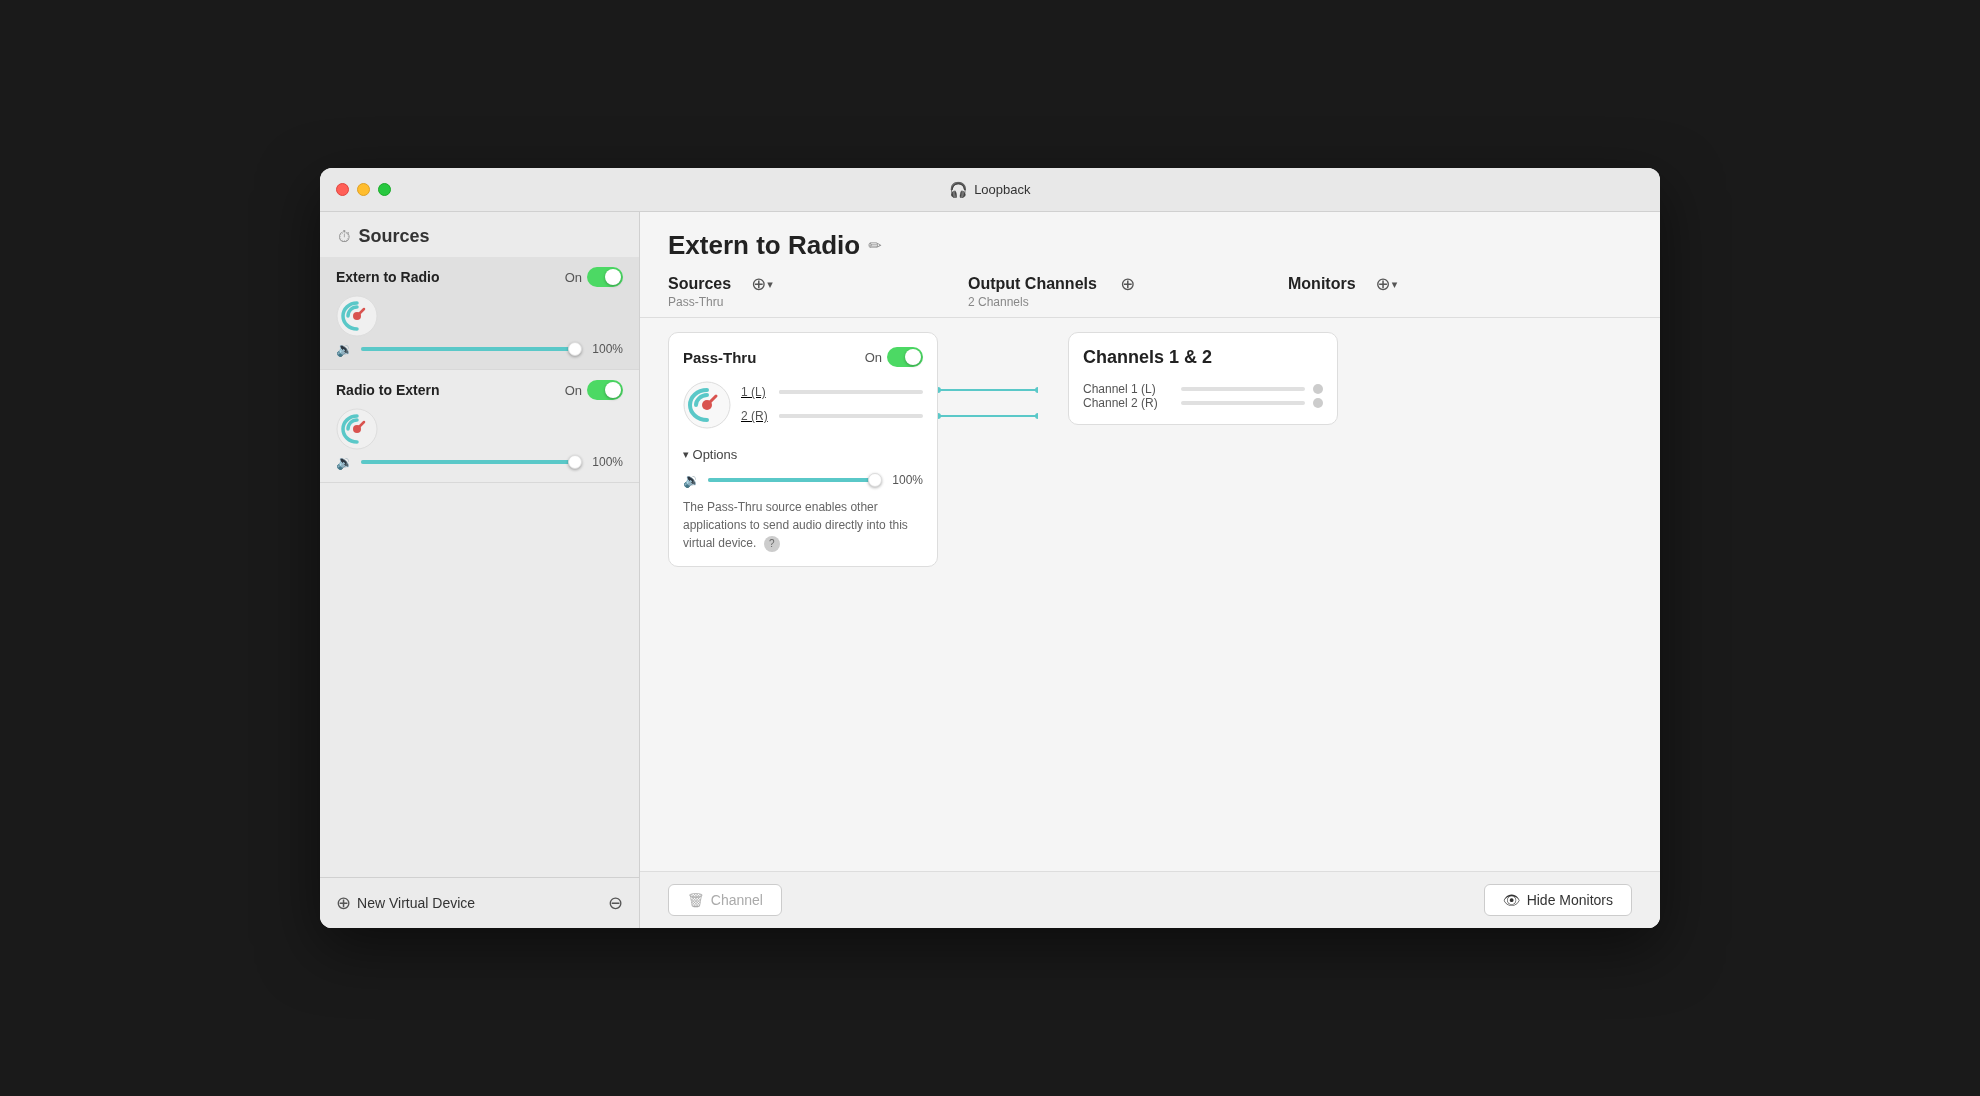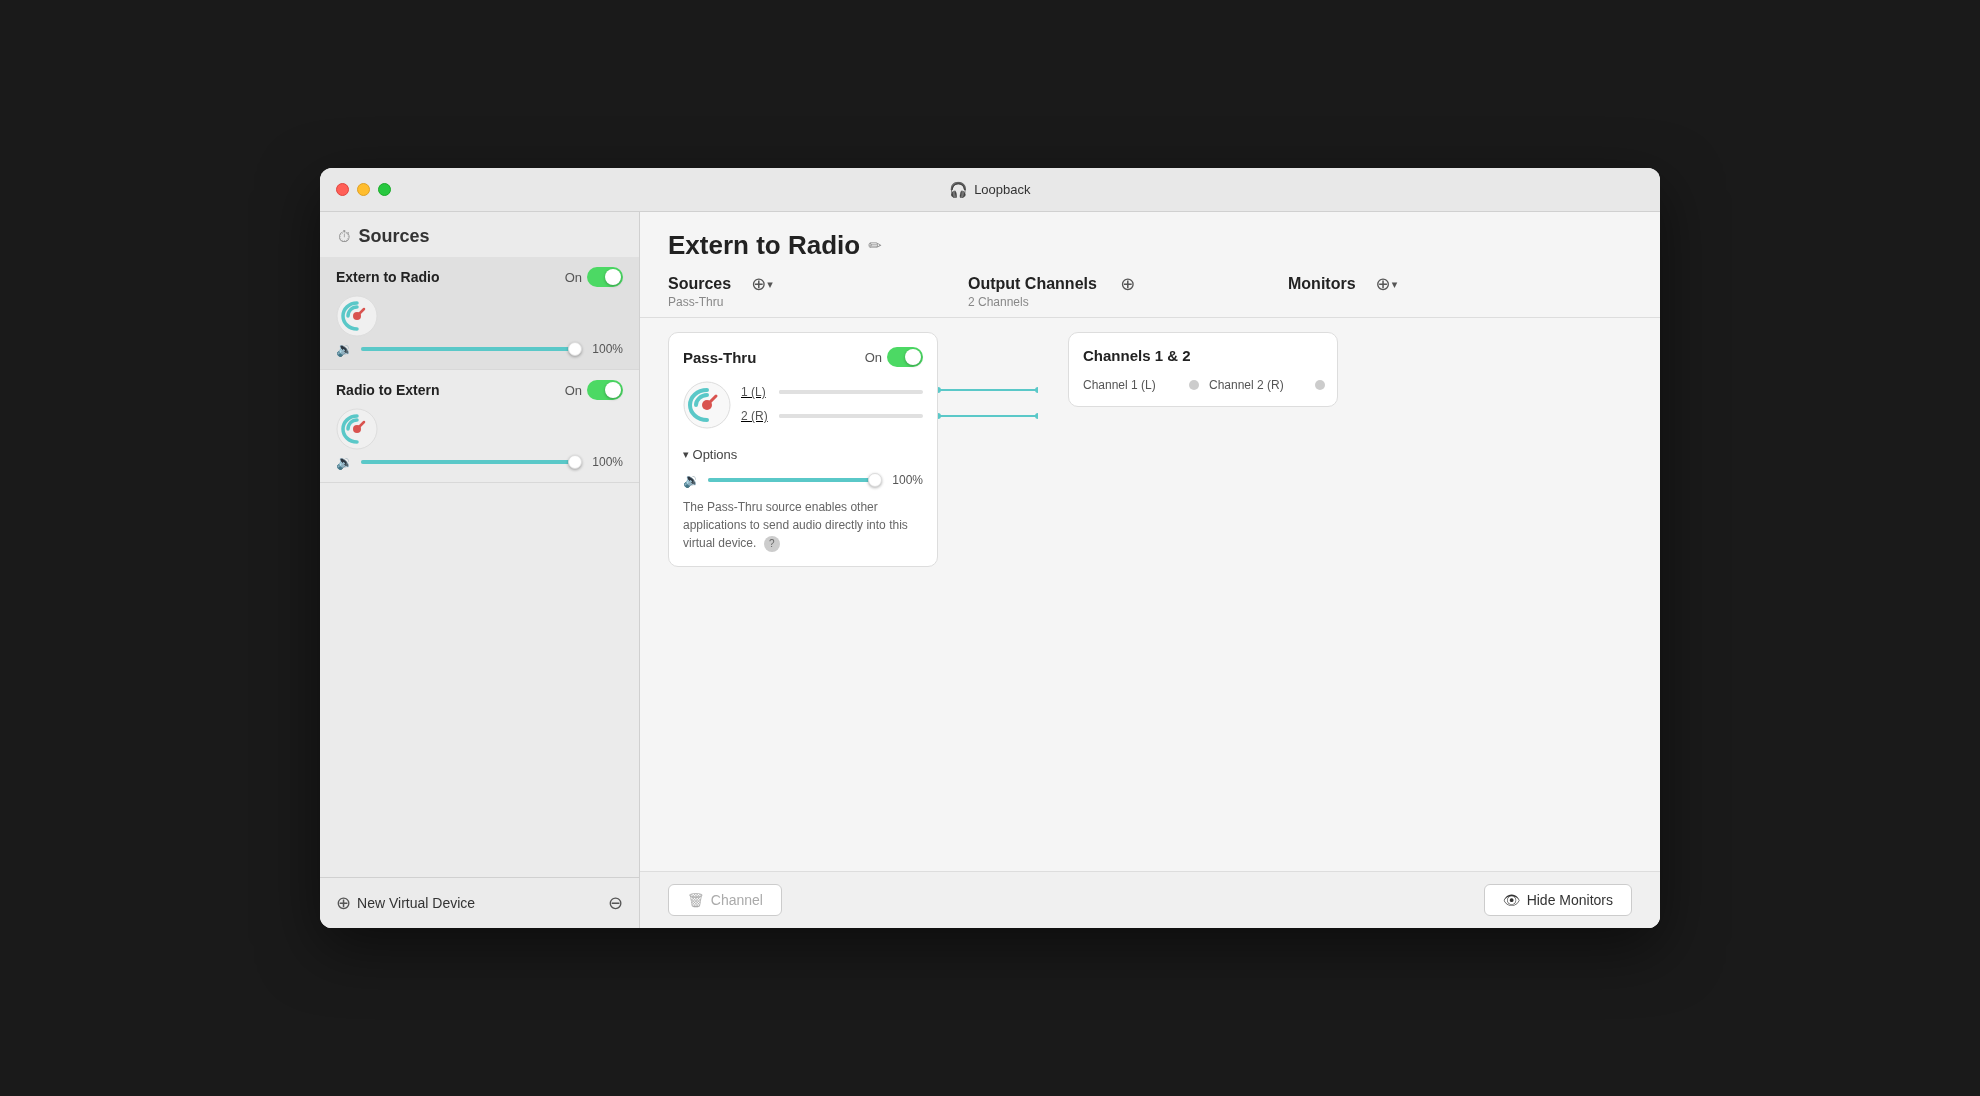--- a/index.html
+++ b/index.html
@@ -387,29 +387,28 @@
       flex-shrink: 0;
     }
     .output-card {
       background: white;
       border-radius: 10px;
       border: 1px solid #ddd;
       padding: 14px;
       width: 270px;
     }
     .output-card-title {
-      font-size: 15px;
+      font-size: 18px;
       font-weight: 700;
       color: #222;
       margin-bottom: 14px;
     }
     .output-channels {
       display: flex;
-      flex-direction: row;
-      gap: 10px;
+      flex-direction: column;
     }
     .output-channel-row {
       display: flex;
       align-items: center;
       justify-content: space-between;
       gap: 8px;
     }
     .output-ch-label {
       font-size: 12px;
       color: #555;

